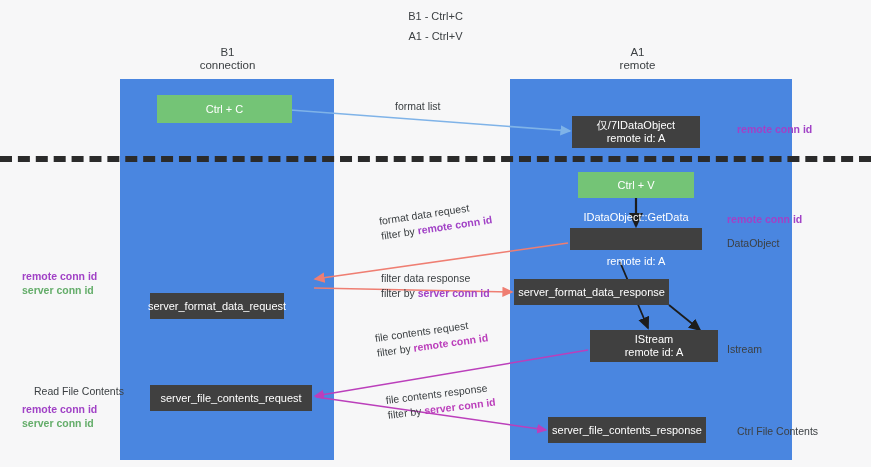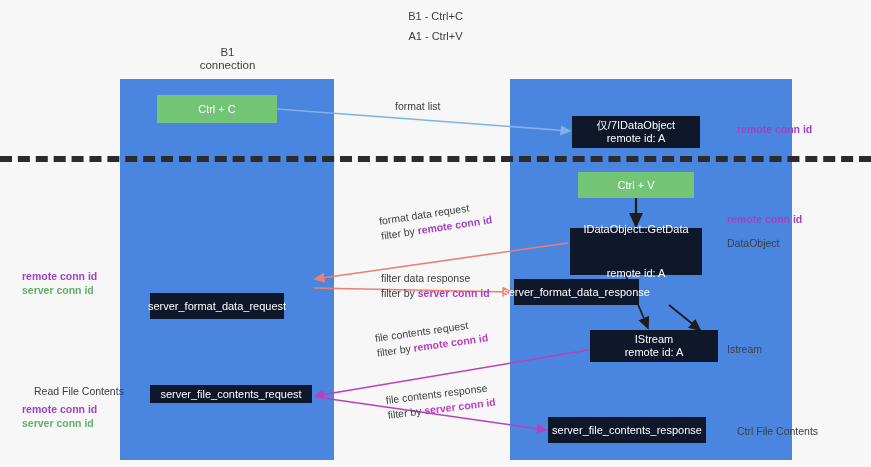--- a/index.html
+++ b/index.html
@@ -27,32 +27,32 @@
 
   
   #title{position:absolute;left:0;top:6px;width:871px;text-align:center;
          font-size:11px;line-height:20px;color:#3c4043;}
   #title span{display:block;}
 
   
   .box{position:absolute;display:flex;flex-direction:column;align-items:center;
        justify-content:center;color:#ffffff;text-align:center;font-size:11px;
        line-height:13px;box-sizing:border-box;}
-  .box.orange{background:#0f172a;}
+  .box.orange{background:#404040;}
   .box.green{background:#74c476;}
   .box .ln{display:block;white-space:nowrap;}
 
-  #box-ctrlc{left:157px;top:95px;width:120px;height:28px;}
+  #box-ctrlc{left:157px;top:95px;width:135px;height:28px;}
   #box-ctrlv{left:578px;top:172px;width:116px;height:26px;}
   #box-idataobject{left:572px;top:116px;width:128px;height:32px;}
-  #box-getdata{left:570px;top:228px;width:132px;height:47px;gap:31px;}
+  #box-getdata{left:570px;top:228px;width:132px;height:22px;gap:31px;}
   #box-istream{left:590px;top:330px;width:128px;height:32px;}
   #box-sfdreq{left:150px;top:268px;width:134px;height:26px;margin-top:25px;}
-  #box-sfdresp{left:514px;top:279px;width:125px;height:26px;}
-  #box-sfcreq{left:150px;top:385px;width:162px;height:18px;}
+  #box-sfdresp{left:514px;top:279px;width:155px;height:26px;}
+  #box-sfcreq{left:150px;top:385px;width:162px;height:26px;}
   #box-sfcresp{left:548px;top:417px;width:158px;height:26px;}
 
   
   .edge-label{position:absolute;font-size:10.5px;line-height:15px;white-space:nowrap;color:#3c4043;}
   .edge-label .purple{color:#a142c6;font-weight:bold;}
   .edge-label .magenta{color:#bb3fbb;font-weight:bold;}
   .edge-label .mline{display:block;}
 
   #lbl-formatlist{left:395px;top:99px;}
   #lbl-fdreq{left:378px;top:214px;transform:rotate(-8.5deg);transform-origin:left top;}
@@ -86,20 +86,24 @@
 
   <div id="title">
     <span>B1 - Ctrl+C</span>
     <span>A1 - Ctrl+V</span>
   </div>
 
   <div class="lane-head" id="head-b1">
     <span class="l1">B1</span>
     <span class="l2">connection</span>
   </div>
+  <div class="lane-head" id="head-a1">
+    <span class="l1">A1</span>
+    <span class="l2">remote</span>
+  </div>
 
   <div class="lane" id="lane-b1"></div>
   <div class="lane" id="lane-a1"></div>
 
   <svg class="wires" viewBox="0 0 871 467">
     <defs>
       <marker id="ah-blue" markerWidth="7" markerHeight="7" refX="6" refY="3.2" orient="auto">
         <path d="M0,0 L7,3.2 L0,6.4 z" fill="#7fb3e8"></path>
       </marker>
       <marker id="ah-red" markerWidth="7" markerHeight="7" refX="6" refY="3.2" orient="auto">

